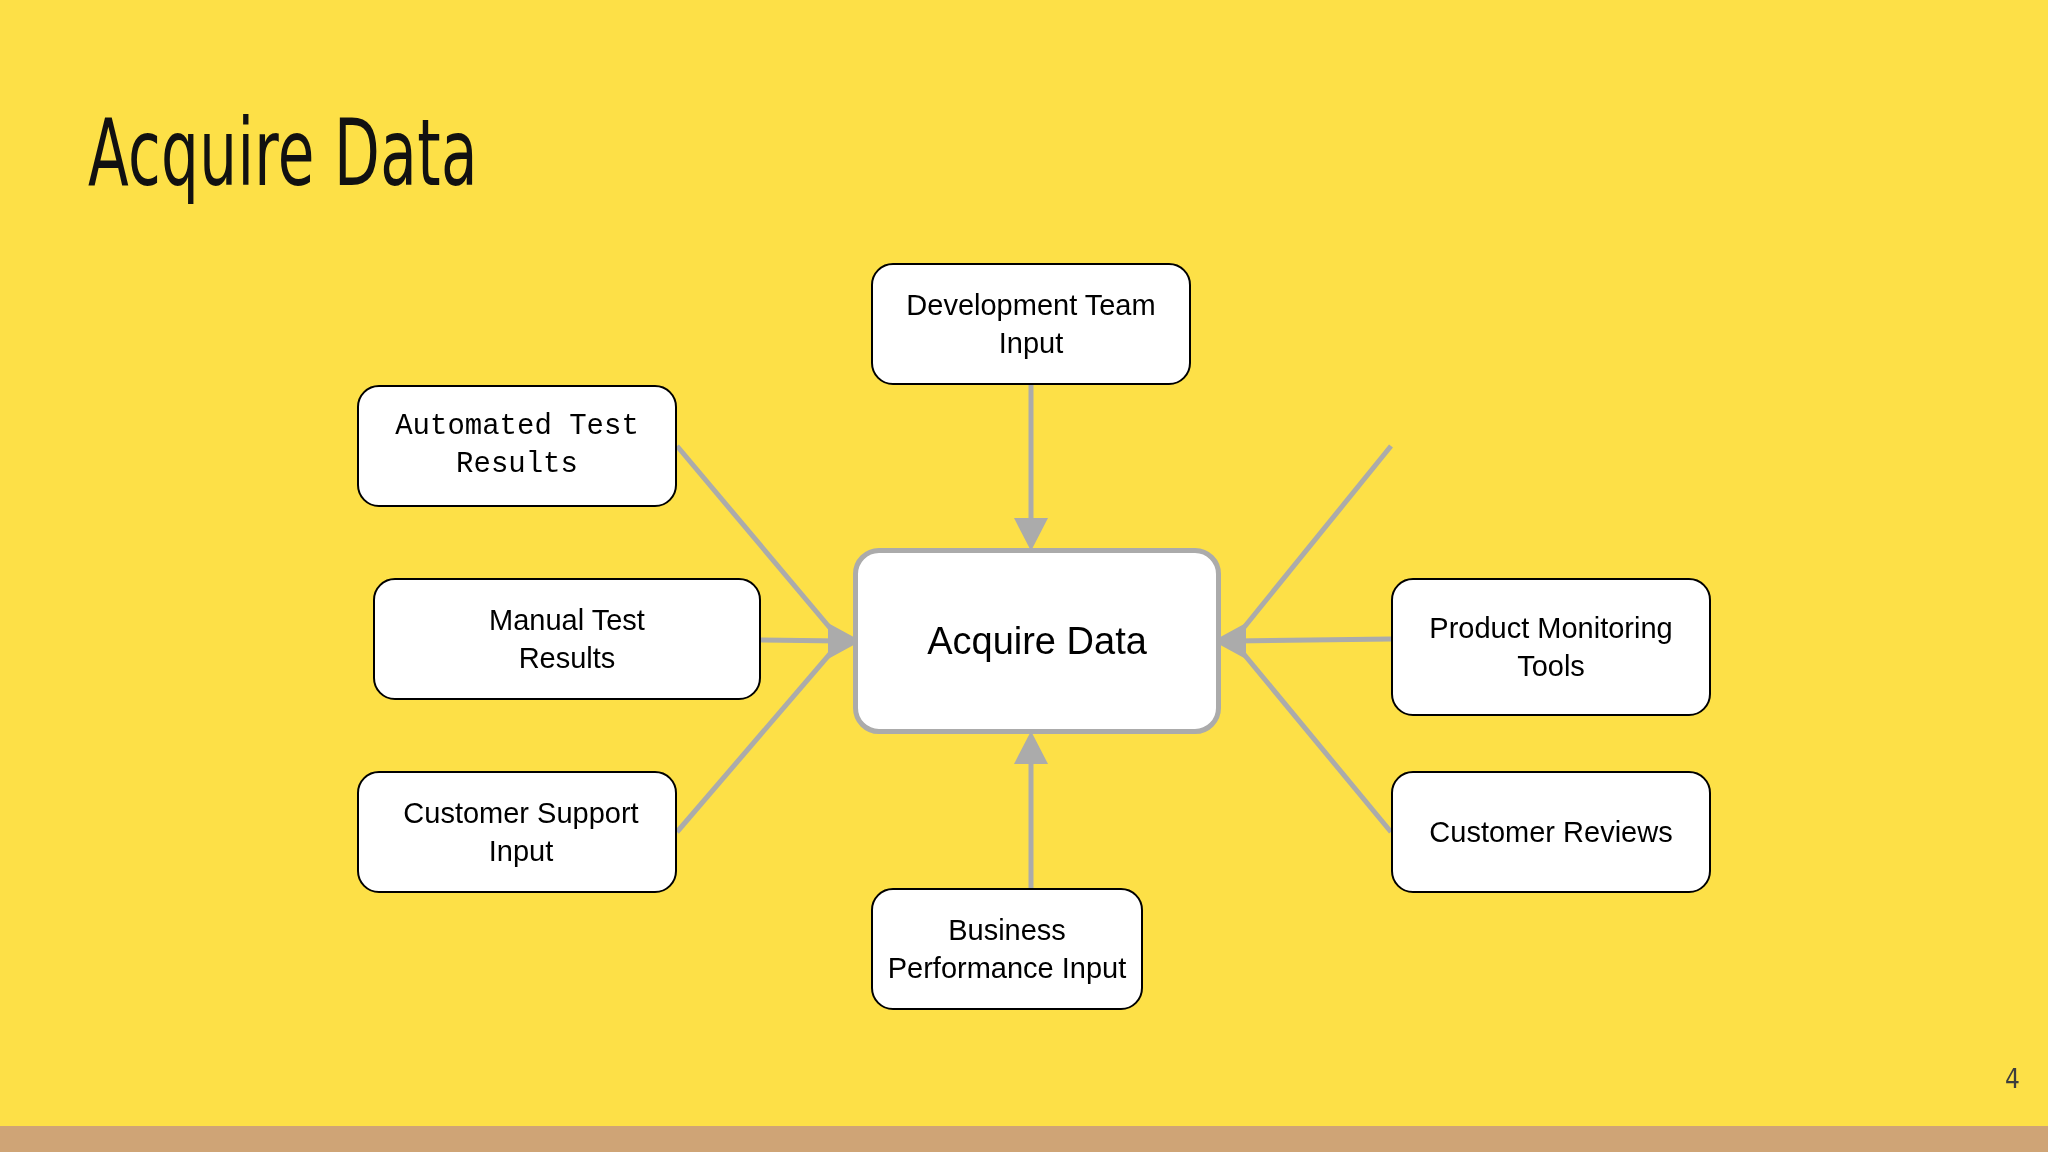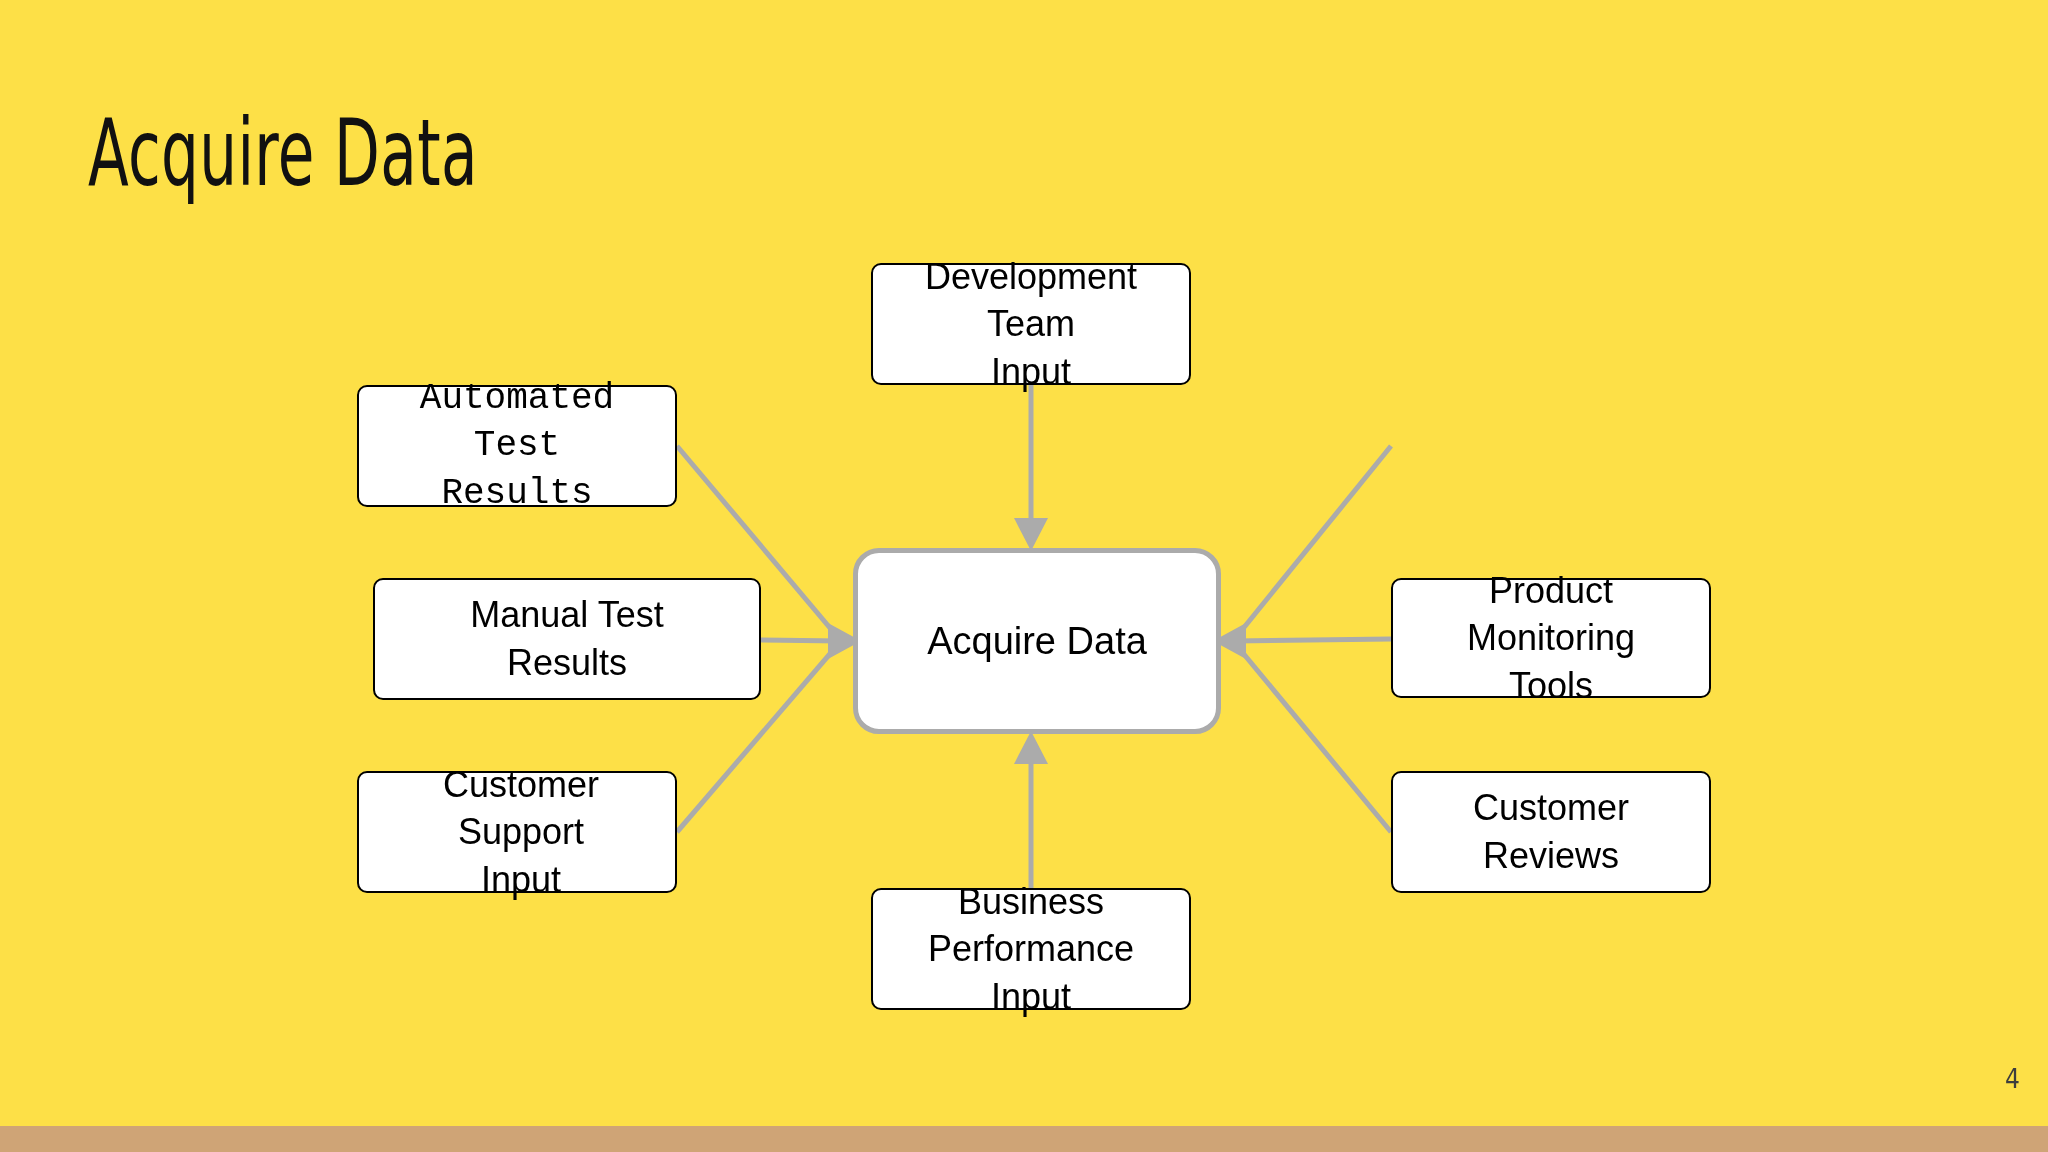--- a/index.html
+++ b/index.html
@@ -57,23 +57,23 @@
 
   
   .node {
     position: absolute;
     display: flex;
     align-items: center;
     justify-content: center;
     text-align: center;
     background: #ffffff;
     border: 2px solid #000000;
-    border-radius: 10px;
+    border-radius: 22px;
     color: #000000;
-    font-size: 36px;
+    font-size: 29px;
     line-height: 1.32;
     padding: 6px 14px;
     z-index: 3;
   }
 
   .node .node-label {
     display: block;
     white-space: pre-line;
   }
 
@@ -149,30 +149,30 @@
       <span class="node-label">Manual Test
 Results</span>
     </div>
 
     <div class="node" id="node-3" style="left: 357px; top: 771px; width: 320px; height: 122px; border-color: rgb(0, 0, 0); padding-left: 22px;">
       <span class="node-label">Customer Support
 Input</span>
     </div>
 
 
-    <div class="node" id="node-5" style="left: 1391px; top: 578px; width: 320px; height: 120px; border-color: rgb(0, 0, 0);">
+    <div class="node" id="node-5" style="left: 1391px; top: 578px; width: 320px; height: 138px; border-color: rgb(0, 0, 0);">
       <span class="node-label">Product Monitoring
 Tools</span>
     </div>
 
     <div class="node" id="node-6" style="left: 1391px; top: 771px; width: 320px; height: 122px; border-color: rgb(0, 0, 0); justify-content: center;">
       <span class="node-label">Customer Reviews</span>
     </div>
 
-    <div class="node" id="node-7" style="left: 871px; top: 888px; width: 320px; height: 122px; border-color: rgb(0, 0, 0);">
+    <div class="node" id="node-7" style="left: 871px; top: 888px; width: 272px; height: 122px; border-color: rgb(0, 0, 0);">
       <span class="node-label">Business
 Performance Input</span>
     </div>
 
   </div>
 
   <div id="page-number">4</div>
 
   <div id="footer-bar" style="background: rgb(207, 164, 118);"></div>
 

